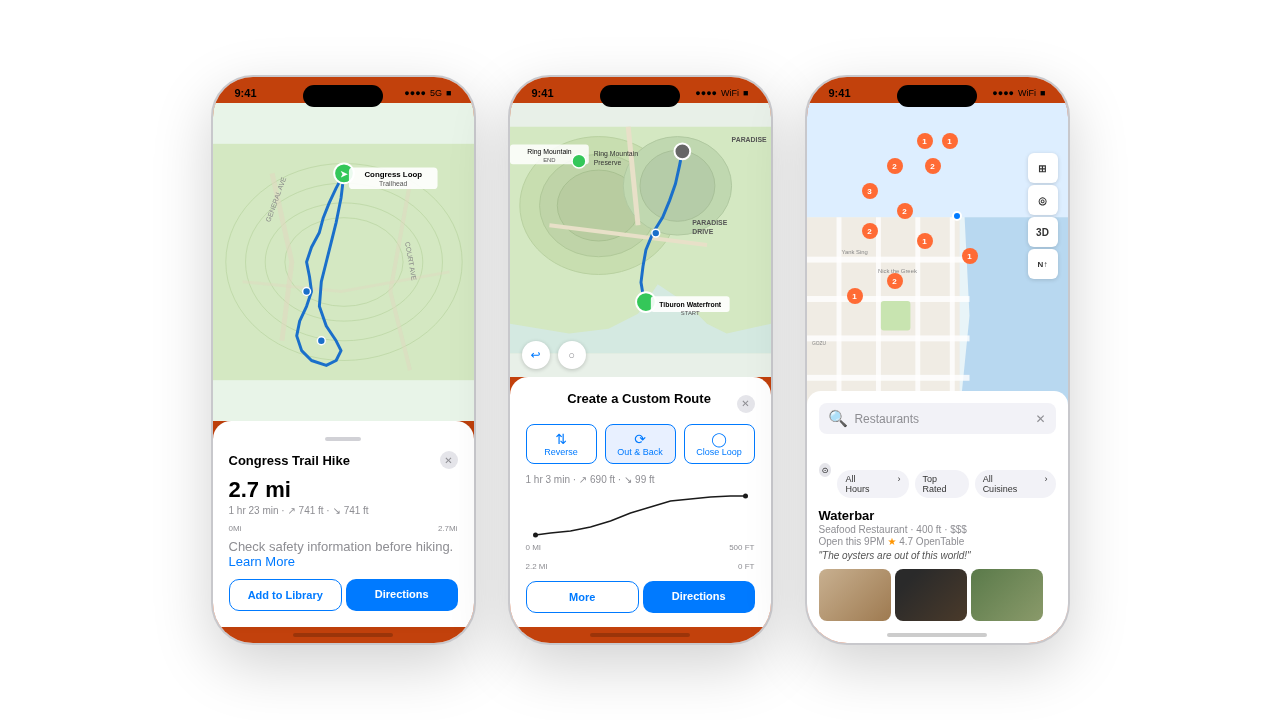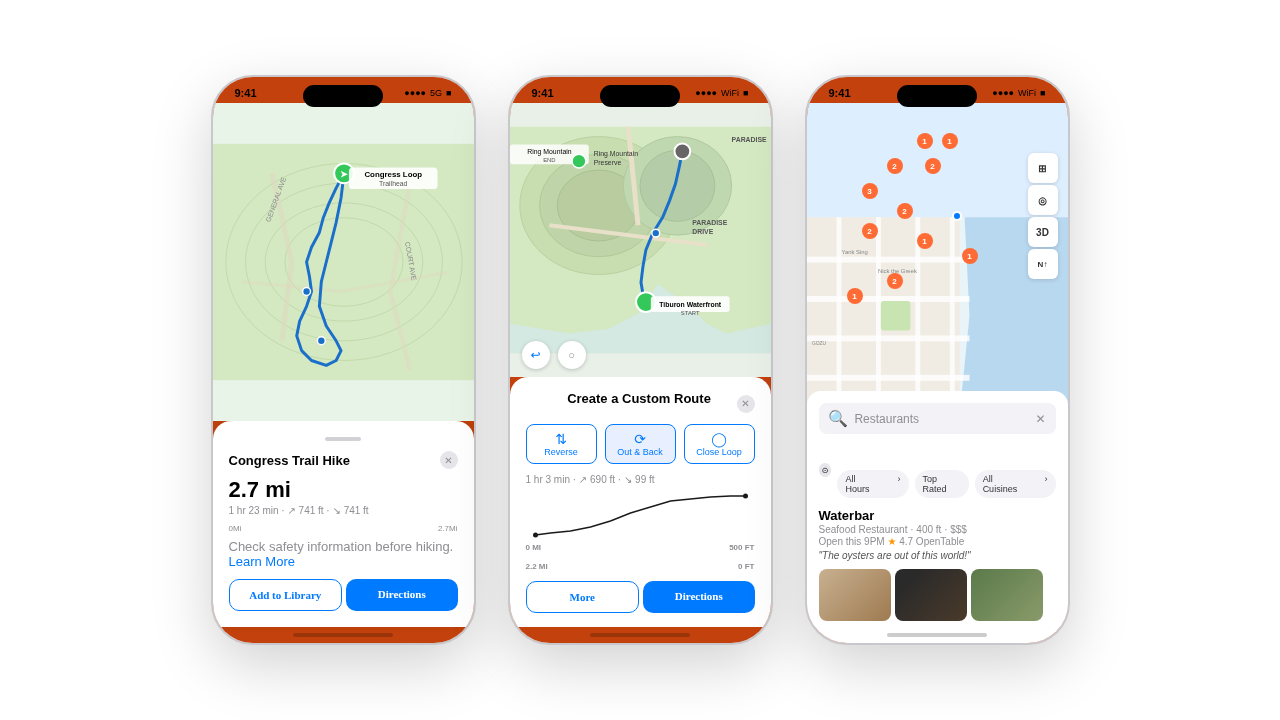--- a/index.html
+++ b/index.html
@@ -168,21 +168,20 @@
       color: #8e8e93;
       margin-bottom: 10px;
     }
     .safety-text a {
       color: #007aff;
       text-decoration: none;
     }
     .btn-row {
       display: flex;
       gap: 4px;
-      font-family: Liberation Serif, serif;
     }
     .btn-outline {
       flex: 1;
       padding: 9px;
       border: 1.5px solid #007aff;
       border-radius: 10px;
       background: #fff;
       color: #007aff;
       font-size: 11px;
       font-weight: 600;
@@ -256,21 +255,20 @@
     .elev-chart2 {
       height: 48px;
       margin-bottom: 4px;
     }
     .cr-elev-labels {
       display: flex;
       justify-content: space-between;
       font-size: 8px;
       color: #8e8e93;
       margin-bottom: 10px;
-      font-weight: bold;
     }
 
     
     .map3 {
       background: #ddeeff;
     }
     .search-bar-container {
       position: absolute;
       bottom: 0;
       left: 0;

